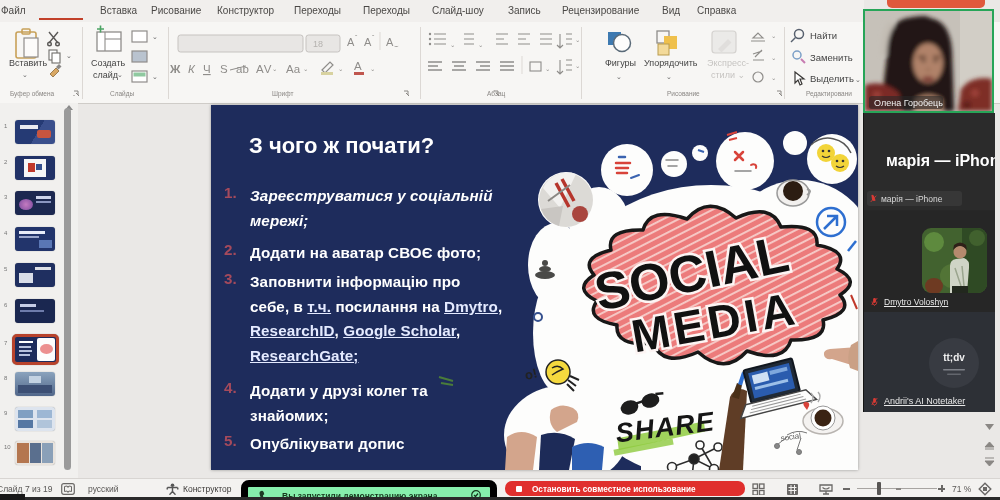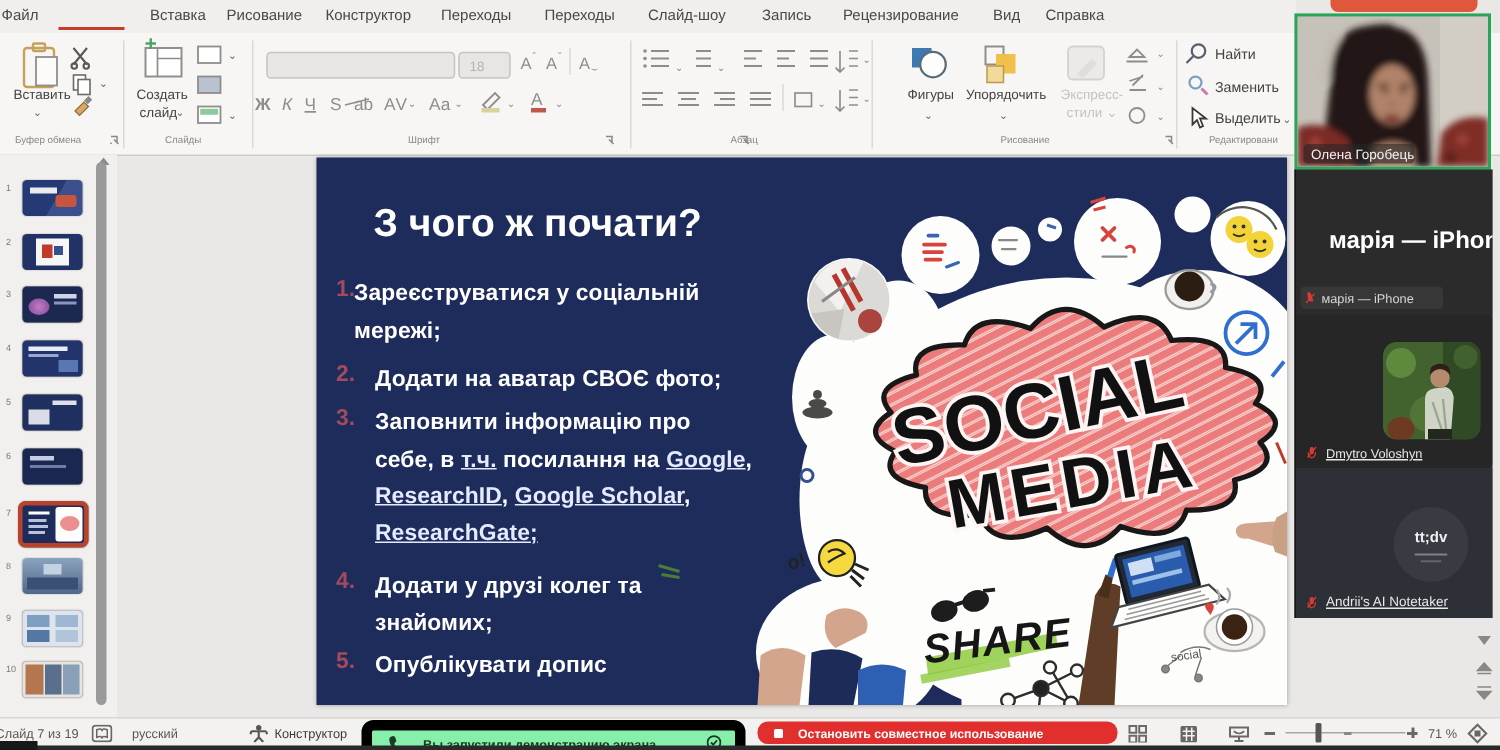--- a/index.html
+++ b/index.html
@@ -10,21 +10,21 @@
 .tab{position:absolute;top:0;height:22px;line-height:21px;font-size:10px;color:#4a4846;white-space:nowrap;}
 #ribbon{left:0;top:22px;width:1000px;height:81px;background:#f7f6f4;border-bottom:1px solid #cfccc8;}
 .gsep{position:absolute;top:5px;width:1px;height:72px;background:#dcd8d4;}
 .glabel{position:absolute;top:68px;font-size:6.5px;color:#8a8784;white-space:nowrap;}
 #sidebar{left:0;top:103px;width:78px;height:375px;background:#f1f0ee;}
 .thumb{position:absolute;left:15px;width:40px;height:24px;border-radius:3px;background:#1e2c5d;box-shadow:0 0 1px rgba(0,0,0,.4);}
 .tnum{position:absolute;left:4px;font-size:6px;color:#777;}
 #sscroll{left:64px;top:108px;width:7px;height:362px;background:#9a9a9a;border-radius:4px;position:absolute;}
 
 #slide{left:211px;top:105px;width:647px;height:365px;background:#1e2c5c;overflow:hidden;box-shadow:0 0 3px rgba(0,0,0,.35);}
-#slide .title{position:absolute;left:38px;top:28px;font-size:26px;font-weight:700;color:#fff;letter-spacing:0;}
+#slide .title{position:absolute;left:38px;top:28px;font-size:22px;font-weight:700;color:#fff;letter-spacing:0;}
 .li{position:absolute;font-size:15.2px;font-weight:600;color:#fff;letter-spacing:.1px;line-height:24.6px;white-space:nowrap;}
 .num{position:absolute;left:13px;font-size:15.2px;font-weight:600;color:#a54a5c;}
 .lnk{text-decoration:underline;color:#e4eaff;}
 
 #redbtn{left:887px;top:0;width:98px;height:8px;background:#e0583c;border-radius:0 0 5px 5px;}
 #vtile{left:863px;top:9px;width:131px;height:104px;background:#c9c4bd;border:2px solid #27a558;box-sizing:border-box;overflow:hidden;}
 #vpanel{left:863px;top:113px;width:131px;height:299px;background:#272727;overflow:hidden;border-left:1px solid #141414;}
 .plabel{position:absolute;font-size:8.5px;color:#e8e8e8;white-space:nowrap;}
 .redic{position:absolute;width:7px;height:9px;}
 
@@ -282,25 +282,25 @@
       <div style="position:absolute;left:15px;top:2px;width:11px;height:20px;background:#5a6f8e;"></div>
       <div style="position:absolute;left:27px;top:2px;width:11px;height:20px;background:#8aa0b8;"></div>
     </div>
   <div style="position:absolute;left:65px;top:2px;width:0;height:0;border-left:4px solid transparent;border-right:4px solid transparent;border-bottom:5px solid #8a8a8a;"></div>
 </div>
 <div id="sscroll"></div>
 
 <div class="abs" id="slide">
   <div class="title">З чого ж почати?</div>
   <div class="num" style="top:79px;">1.</div>
-  <div class="li" style="left:25px;top:79px;">Зареєструватися у соціальній<br>мережі;</div>
+  <div class="li" style="left:39px;top:79px;font-style:italic;">Зареєструватися у соціальній<br>мережі;</div>
   <div class="num" style="top:136px;">2.</div>
   <div class="li" style="left:39px;top:136px;">Додати на аватар СВОЄ фото;</div>
   <div class="num" style="top:165px;">3.</div>
-  <div class="li" style="left:39px;top:165px;">Заповнити інформацію про<br>себе, в <span class="lnk">т.ч.</span> посилання на <span class="lnk">Google</span>,<br><span class="lnk">ResearchID</span>, <span class="lnk">Google Scholar</span>,<br><span class="lnk">ResearchGate;</span></div>
+  <div class="li" style="left:39px;top:165px;">Заповнити інформацію про<br>себе, в <span class="lnk">т.ч.</span> посилання на <span class="lnk">Dmytro</span>,<br><span class="lnk">ResearchID</span>, <span class="lnk">Google Scholar</span>,<br><span class="lnk">ResearchGate;</span></div>
   <div class="num" style="top:274px;">4.</div>
   <div class="li" style="left:39px;top:274px;">Додати у друзі колег та<br>знайомих;</div>
   <div class="num" style="top:327px;">5.</div>
   <div class="li" style="left:39px;top:327px;">Опублікувати допис</div>
   <svg id="illus" width="647" height="365" viewBox="0 0 647 365" style="position:absolute;left:0;top:0" xmlns="http://www.w3.org/2000/svg">
   <defs>
     <pattern id="scrib" patternUnits="userSpaceOnUse" width="7" height="7" patternTransform="rotate(63)">
       <rect width="7" height="7" fill="#f8e3e0"></rect>
       <rect width="5" height="7" fill="#ec7b7b"></rect>
       <rect x="5.6" width="0.9" height="7" fill="#f3a5a2"></rect>

